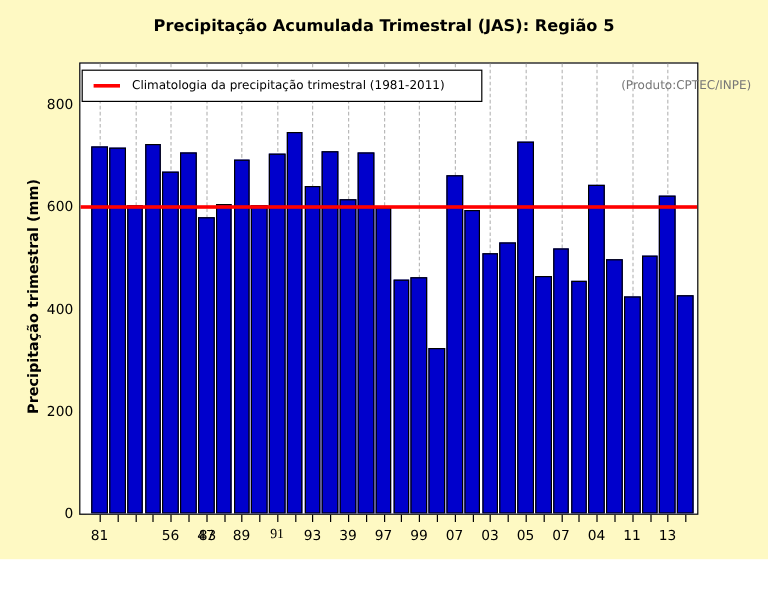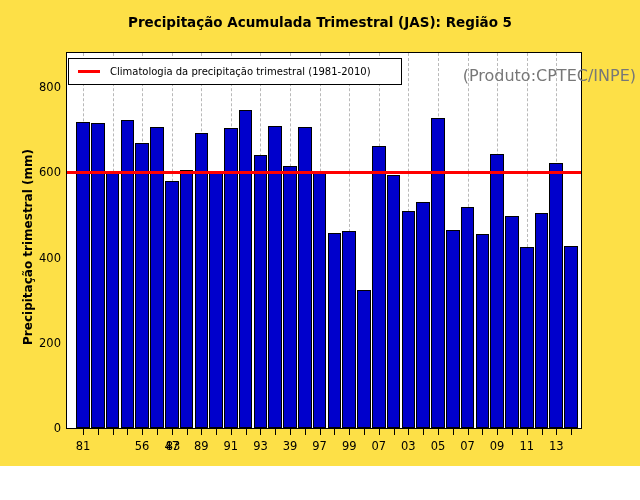--- a/index.html
+++ b/index.html
@@ -13,21 +13,21 @@
     font-family: "DejaVu Sans", sans-serif;
     overflow: hidden;
     position: relative;
   }
 
   #chart-root {
     position: absolute;
     left: 0; top: 0;
     width: 640px;
     height: 466px;
-    background: #fde047;
+    background: #fef9c3;
   }
 
   
   .chart-title {
     position: absolute;
     left: 0;
     top: 14px;
     width: 640px;
     text-align: center;
     font-size: 13.5px;
@@ -100,23 +100,23 @@
   }
   .legend-label {
     font-size: 10px;
     color: #000000;
     white-space: nowrap;
   }
 
   
   .produto {
     position: absolute;
-    right: 4px;
+    right: 14px;
     top: 66px;
-    font-size: 16px;
+    font-size: 10px;
     color: #777777;
     white-space: nowrap;
   }
 
   
   .ytick-label {
     position: absolute;
     right: 0;
     text-align: right;
     font-size: 11.5px;
@@ -258,21 +258,21 @@
         <div class="bar" style="left: 452.912px; width: 13.6081px; height: 180.682px; background: rgb(0, 0, 204);"></div>
         <div class="bar" style="left: 467.703px; width: 13.6081px; height: 214.773px; background: rgb(0, 0, 204);"></div>
         <div class="bar" style="left: 482.494px; width: 13.6081px; height: 264.631px; background: rgb(0, 0, 204);"></div>
         <div class="bar" style="left: 497.286px; width: 13.6081px; height: 181.534px; background: rgb(0, 0, 204);"></div>
       </div>
     <div class="clim-line" id="clim-line" style="top: 118.318px; background: rgb(255, 0, 0);"></div>
   </div>
 
   <div class="legend-box">
     <span class="legend-swatch"></span>
-    <span class="legend-label">Climatologia da precipitação trimestral (1981-2010)</span>
+    <span class="legend-label">Climatologia da precipitação trimestral (1981-2011)</span>
   </div>
 
   <div class="produto">(Produto:CPTEC/INPE)</div>
 
   <div id="xticks">
       <div class="xtick-mark" style="left: 82.9747px;"></div>
       <div class="xtick-label" style="left: 82.9747px;">81</div>
       <div class="xtick-mark" style="left: 97.766px;"></div>
       <div class="xtick-mark" style="left: 112.557px;"></div>
       <div class="xtick-label" style="left: 125px; margin-left: 48px;">83</div>
@@ -280,21 +280,21 @@
       <div class="xtick-mark" style="left: 142.14px;"></div>
       <div class="xtick-label" style="left: 142.14px;">56</div>
       <div class="xtick-mark" style="left: 156.932px;"></div>
       <div class="xtick-mark" style="left: 171.723px;"></div>
       <div class="xtick-label" style="left: 171.723px;">47</div>
       <div class="xtick-mark" style="left: 186.514px;"></div>
       <div class="xtick-mark" style="left: 201.306px;"></div>
       <div class="xtick-label" style="left: 201.306px;">89</div>
       <div class="xtick-mark" style="left: 216.097px;"></div>
       <div class="xtick-mark" style="left: 230.888px;"></div>
-      <div class="xtick-label" style="left: 230.888px;">91</div>
+      <div class="xtick-label" style="left: 230.888px; font-family: Liberation Serif, serif;">91</div>
       <div class="xtick-mark" style="left: 245.68px;"></div>
       <div class="xtick-mark" style="left: 260.471px;"></div>
       <div class="xtick-label" style="left: 260.471px;">93</div>
       <div class="xtick-mark" style="left: 275.262px;"></div>
       <div class="xtick-mark" style="left: 290.054px;"></div>
       <div class="xtick-label" style="left: 290.054px;">39</div>
       <div class="xtick-mark" style="left: 304.845px;"></div>
       <div class="xtick-mark" style="left: 319.637px;"></div>
       <div class="xtick-label" style="left: 319.637px;">97</div>
       <div class="xtick-mark" style="left: 334.428px;"></div>
@@ -307,21 +307,21 @@
       <div class="xtick-mark" style="left: 408.385px;"></div>
       <div class="xtick-label" style="left: 408.385px;">03</div>
       <div class="xtick-mark" style="left: 423.176px;"></div>
       <div class="xtick-mark" style="left: 437.967px;"></div>
       <div class="xtick-label" style="left: 437.967px;">05</div>
       <div class="xtick-mark" style="left: 452.759px;"></div>
       <div class="xtick-mark" style="left: 467.55px;"></div>
       <div class="xtick-label" style="left: 467.55px;">07</div>
       <div class="xtick-mark" style="left: 482.342px;"></div>
       <div class="xtick-mark" style="left: 497.133px;"></div>
-      <div class="xtick-label" style="left: 497.133px;">09</div>
+      <div class="xtick-label" style="left: 497.133px;">04</div>
       <div class="xtick-mark" style="left: 511.924px;"></div>
       <div class="xtick-mark" style="left: 526.716px;"></div>
       <div class="xtick-label" style="left: 526.716px;">11</div>
       <div class="xtick-mark" style="left: 541.507px;"></div>
       <div class="xtick-mark" style="left: 556.298px;"></div>
       <div class="xtick-label" style="left: 556.298px;">13</div>
       <div class="xtick-mark" style="left: 571.09px;"></div>
     </div>
 
 </div>

